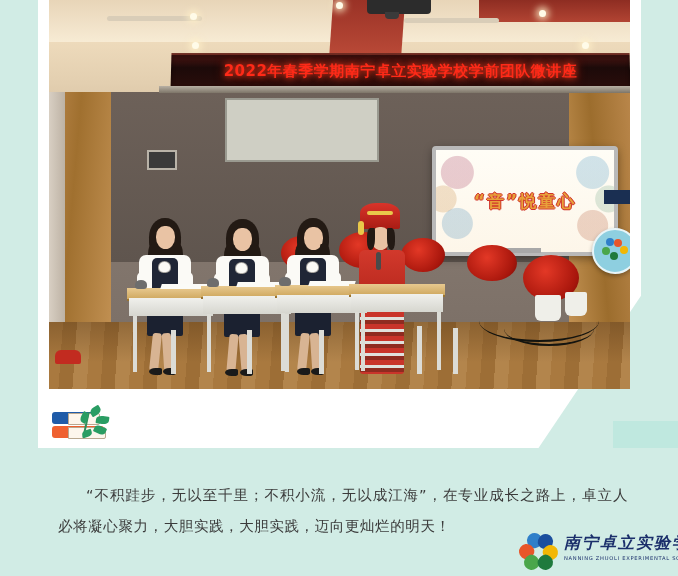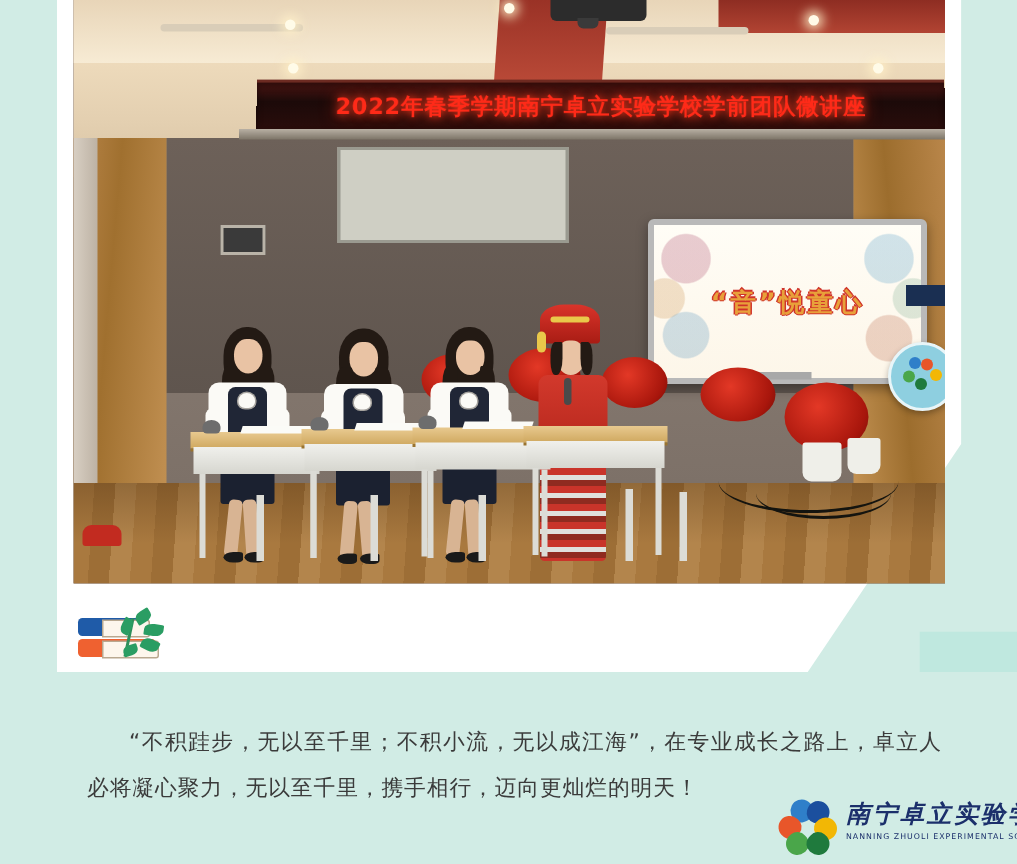--- a/index.html
+++ b/index.html
@@ -364,21 +364,21 @@
     <div class="bk bk-or"></div>
     <div class="bk-or-pg"></div>
     <div class="stem"></div>
     <div class="lf" style="left:38px;top:-1px;width:11px;height:8px;transform:rotate(-32deg);"></div>
     <div class="lf" style="left:44px;top:8px;width:13px;height:8px;transform:rotate(8deg);"></div>
     <div class="lf" style="left:27px;top:6px;width:11px;height:7px;transform:rotate(-62deg);"></div>
     <div class="lf" style="left:42px;top:18px;width:12px;height:8px;transform:rotate(26deg);"></div>
     <div class="lf" style="left:30px;top:22px;width:10px;height:7px;transform:rotate(-18deg);"></div>
   </div>
 
-  <div class="bodytext">“不积跬步，无以至千里；不积小流，无以成江海”，在专业成长之路上，卓立人必将凝心聚力，无以至千里，携手相行，迈向更灿烂的明天！</div>
+  <div class="bodytext">“不积跬步，无以至千里；不积小流，无以成江海”，在专业成长之路上，卓立人必将凝心聚力，大胆实践，大胆实践，迈向更灿烂的明天！</div>
 
   <div class="logo">
     <div class="petals">
       <div class="pt" style="left:9px;top:0px;background:#2f7fc9;transform:rotate(-18deg);"></div>
       <div class="pt" style="left:20px;top:1px;background:#1b4f9e;transform:rotate(16deg);"></div>
       <div class="pt" style="left:1px;top:11px;background:#e8562a;transform:rotate(-52deg);"></div>
       <div class="pt" style="left:25px;top:12px;background:#f2b705;transform:rotate(58deg);"></div>
       <div class="pt" style="left:6px;top:22px;background:#4aa64a;transform:rotate(-130deg);"></div>
       <div class="pt" style="left:20px;top:22px;background:#1f7a3d;transform:rotate(130deg);"></div>
     </div>

